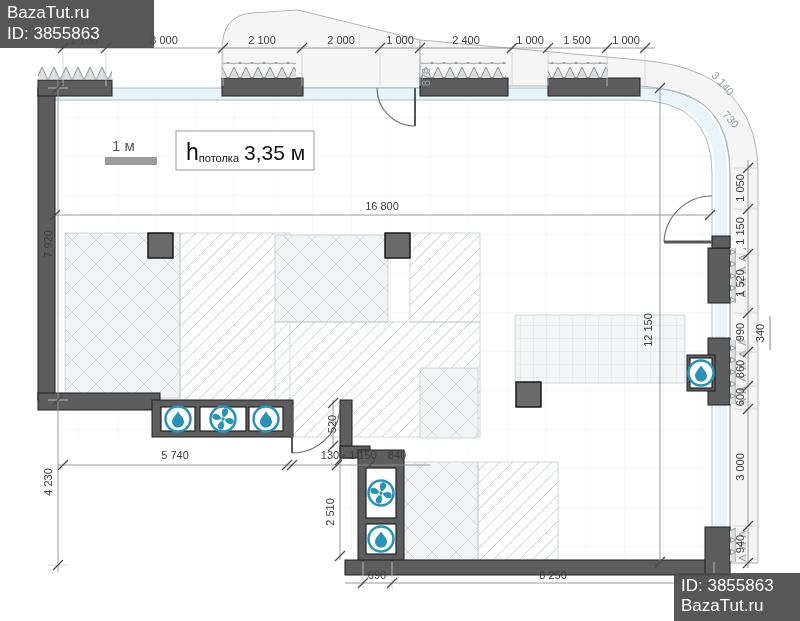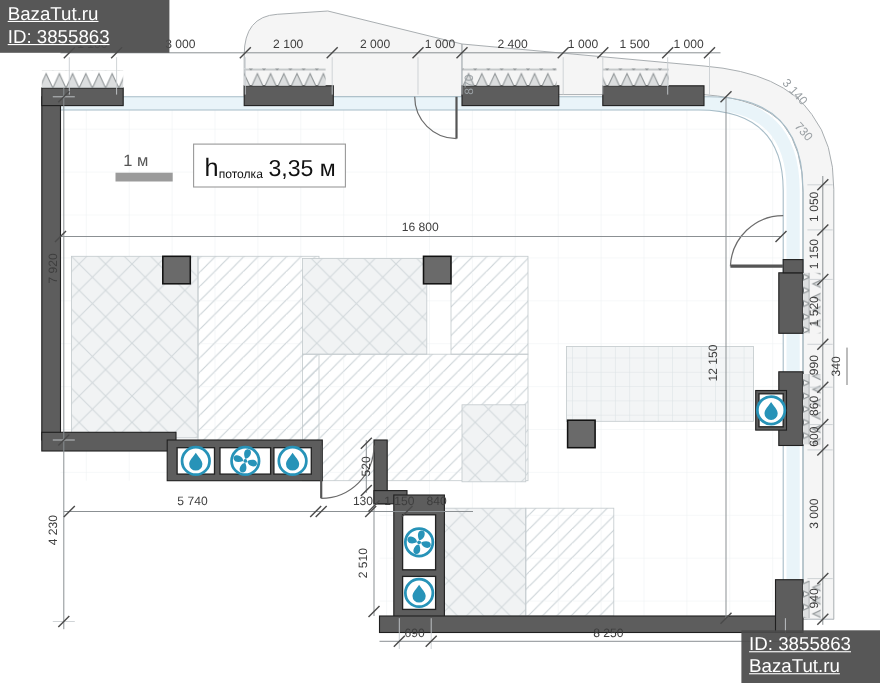--- a/index.html
+++ b/index.html
@@ -2,21 +2,21 @@
 <html><head>
 <meta charset="utf-8">
 <style>
   html,body{margin:0;padding:0;background:#fff;}
   .stage{position:relative;width:800px;height:621px;background:#fff;overflow:hidden;
          font-family:"Liberation Sans", sans-serif;}
   svg{position:absolute;left:0;top:0;}
   .dimtxt{font-size:11px;fill:#3e3e3e;}
   .graytxt{fill:#9aa0a4;}
   .wm{position:absolute;background:rgba(74,74,74,0.93);color:#fff;
-      font-size:17px;line-height:1.22;padding:3px 9px 4px 7px;text-decoration:underline;}
+      font-size:17px;line-height:1.22;padding:3px 9px 4px 7px;}
   .wm-tl{left:0;top:0;min-width:138px;}
   .wm-br{right:0;bottom:0;min-width:110px;text-align:left;}
 </style>
 </head>
 <body>
 
 <div class="stage">
 <svg id="plan" width="800" height="621" viewBox="0 0 800 621">
   <defs>
     <pattern id="grid" width="39" height="39" patternUnits="userSpaceOnUse">

